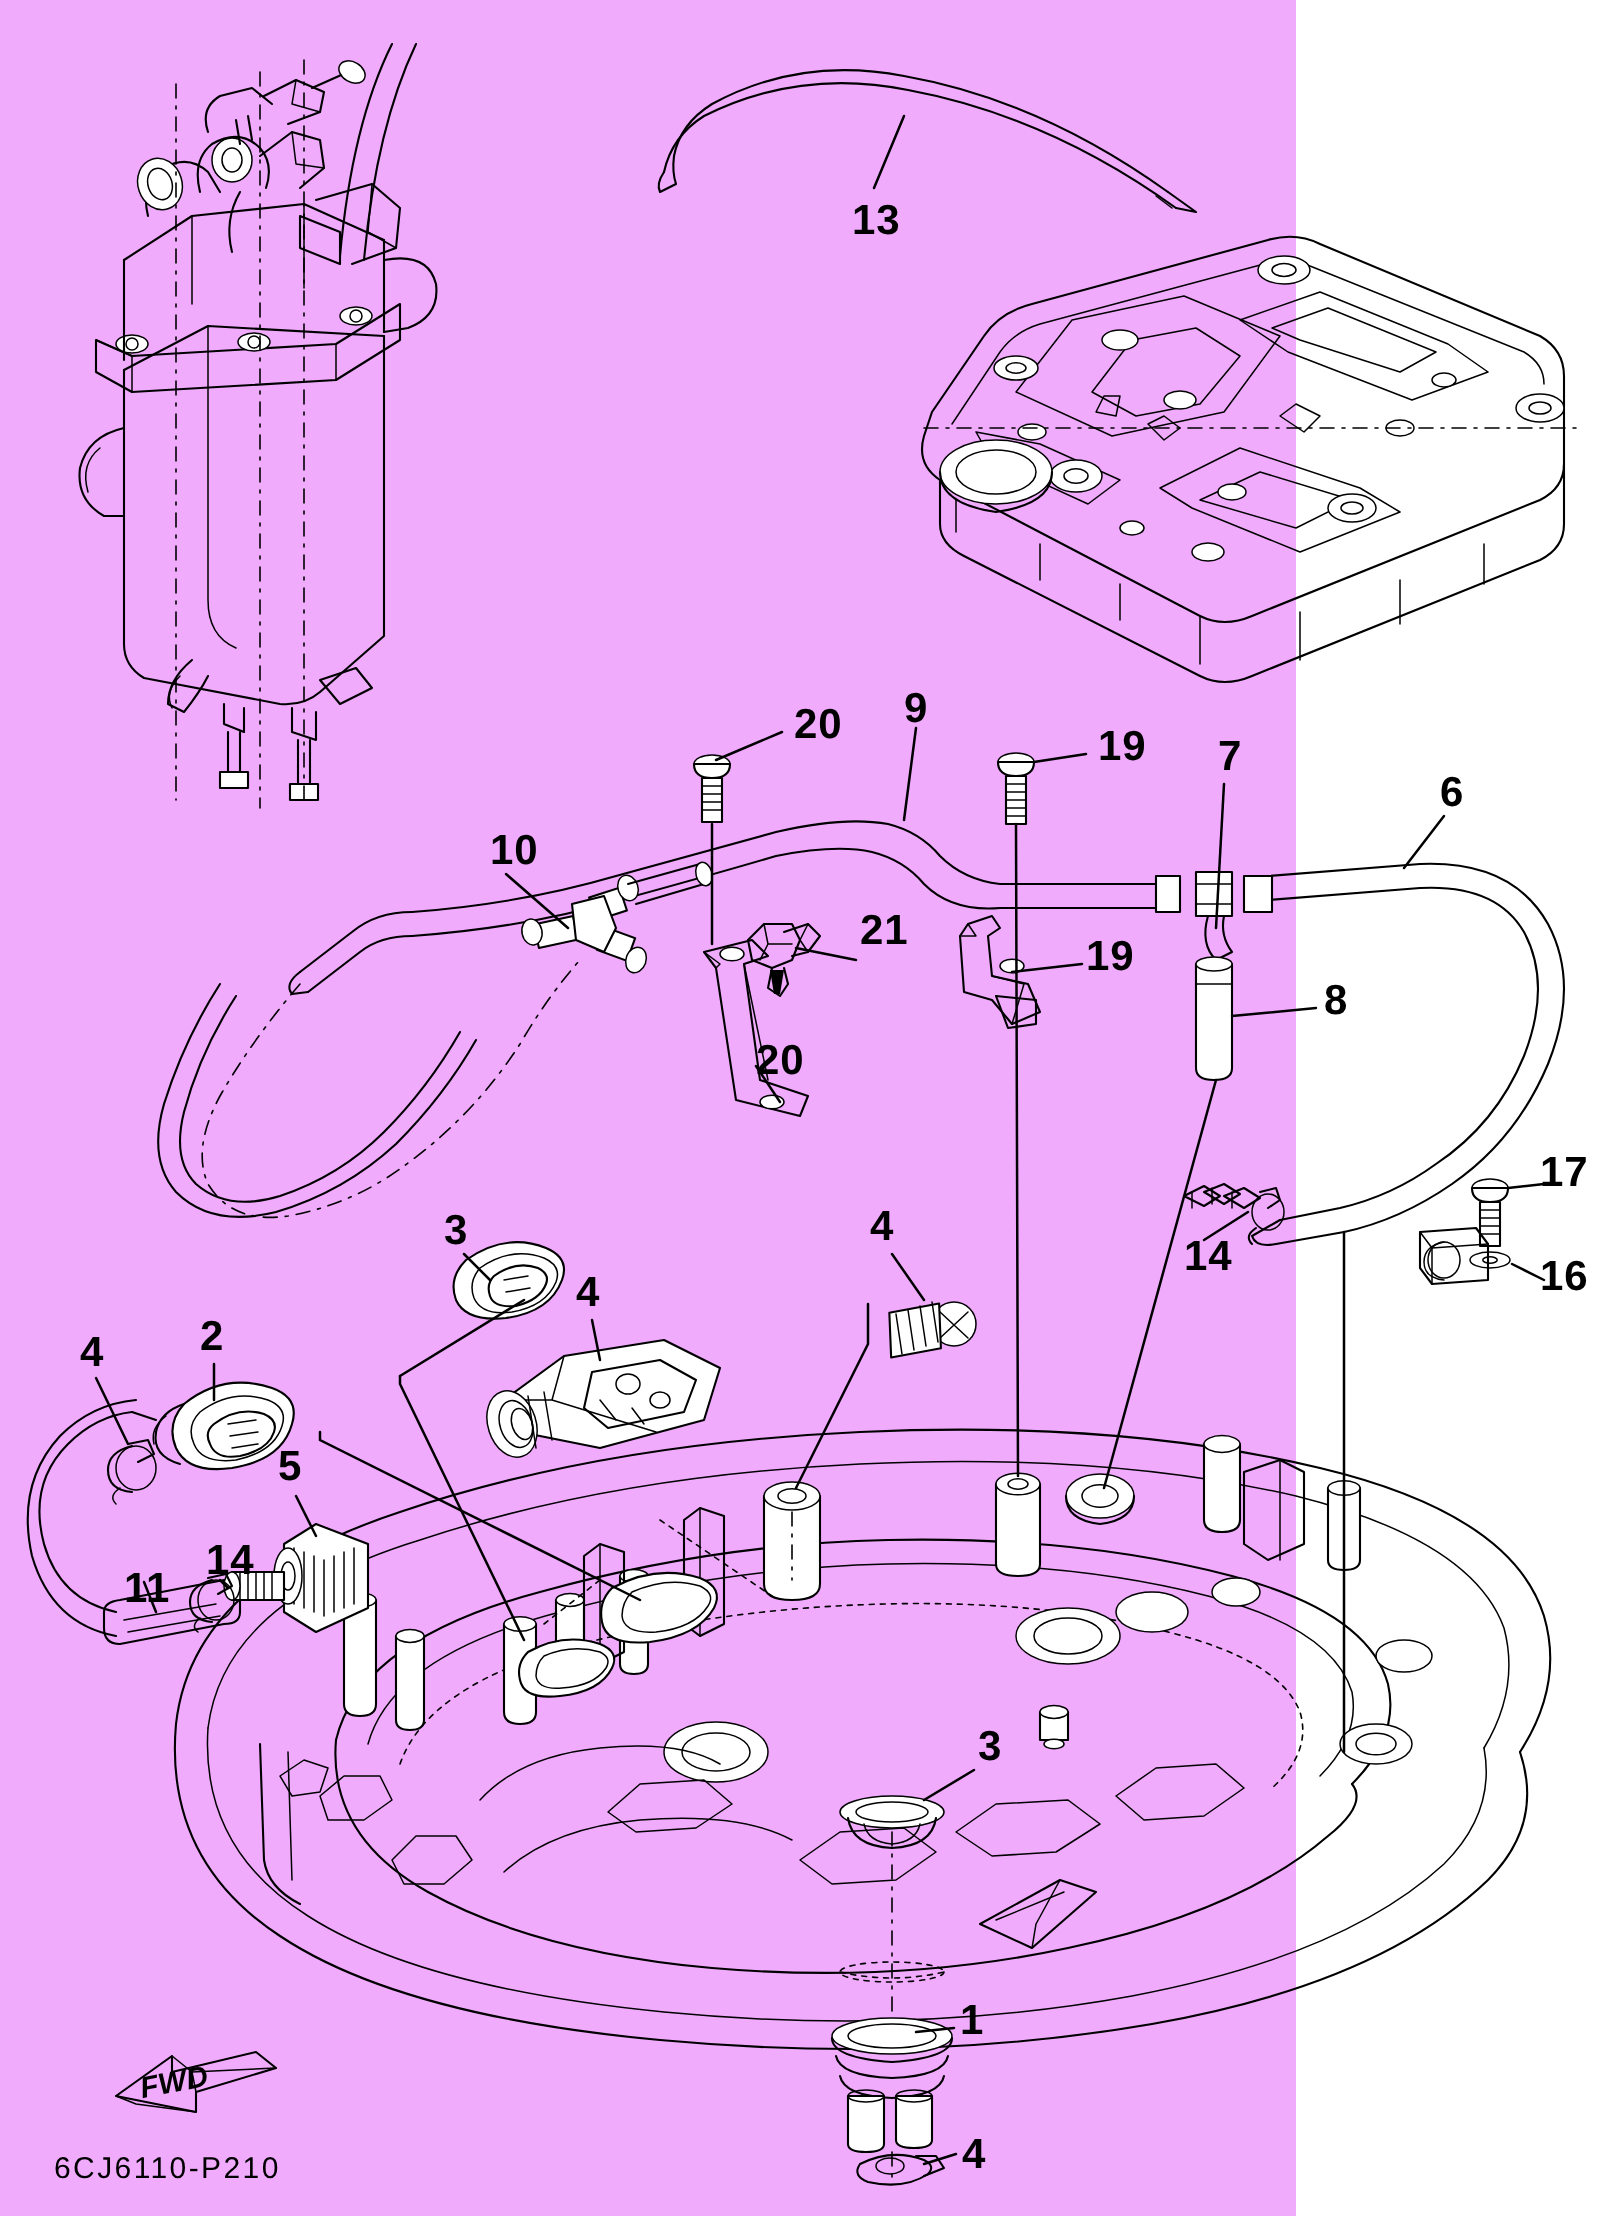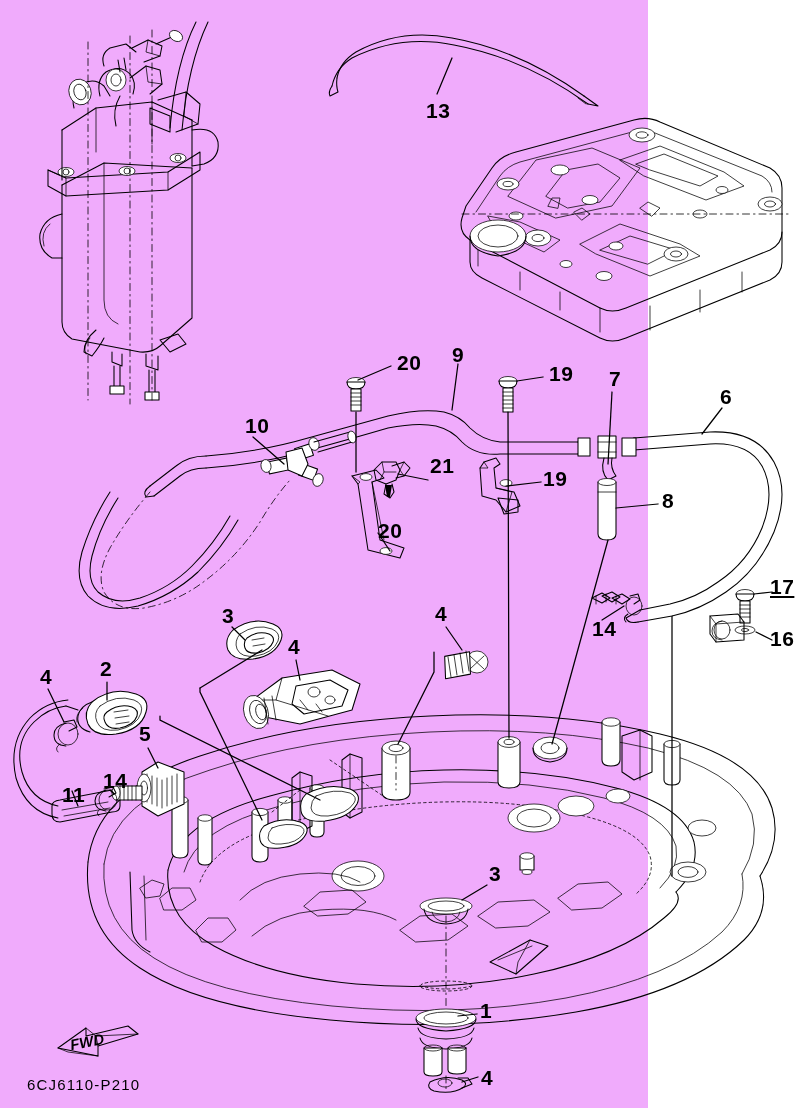--- a/index.html
+++ b/index.html
@@ -556,21 +556,21 @@
 <div class="cal" style="left:397px;top:352px;">20</div>
 <div class="cal" style="left:452px;top:344px;">9</div>
 <div class="cal" style="left:549px;top:363px;">19</div>
 <div class="cal" style="left:609px;top:368px;">7</div>
 <div class="cal" style="left:720px;top:386px;">6</div>
 <div class="cal" style="left:245px;top:415px;">10</div>
 <div class="cal" style="left:430px;top:455px;">21</div>
 <div class="cal" style="left:543px;top:468px;">19</div>
 <div class="cal" style="left:662px;top:490px;">8</div>
 <div class="cal" style="left:378px;top:520px;">20</div>
-<div class="cal" style="left:770px;top:576px;text-decoration:underline;">17</div>
+<div class="cal" style="left:770px;top:576px;">17</div>
 <div class="cal" style="left:770px;top:628px;">16</div>
 <div class="cal" style="left:592px;top:618px;">14</div>
 <div class="cal" style="left:222px;top:605px;">3</div>
 <div class="cal" style="left:435px;top:603px;">4</div>
 <div class="cal" style="left:100px;top:658px;">2</div>
 <div class="cal" style="left:40px;top:666px;">4</div>
 <div class="cal" style="left:288px;top:636px;">4</div>
 <div class="cal" style="left:139px;top:723px;">5</div>
 <div class="cal" style="left:103px;top:770px;">14</div>
 <div class="cal" style="left:62px;top:784px;">11</div>

